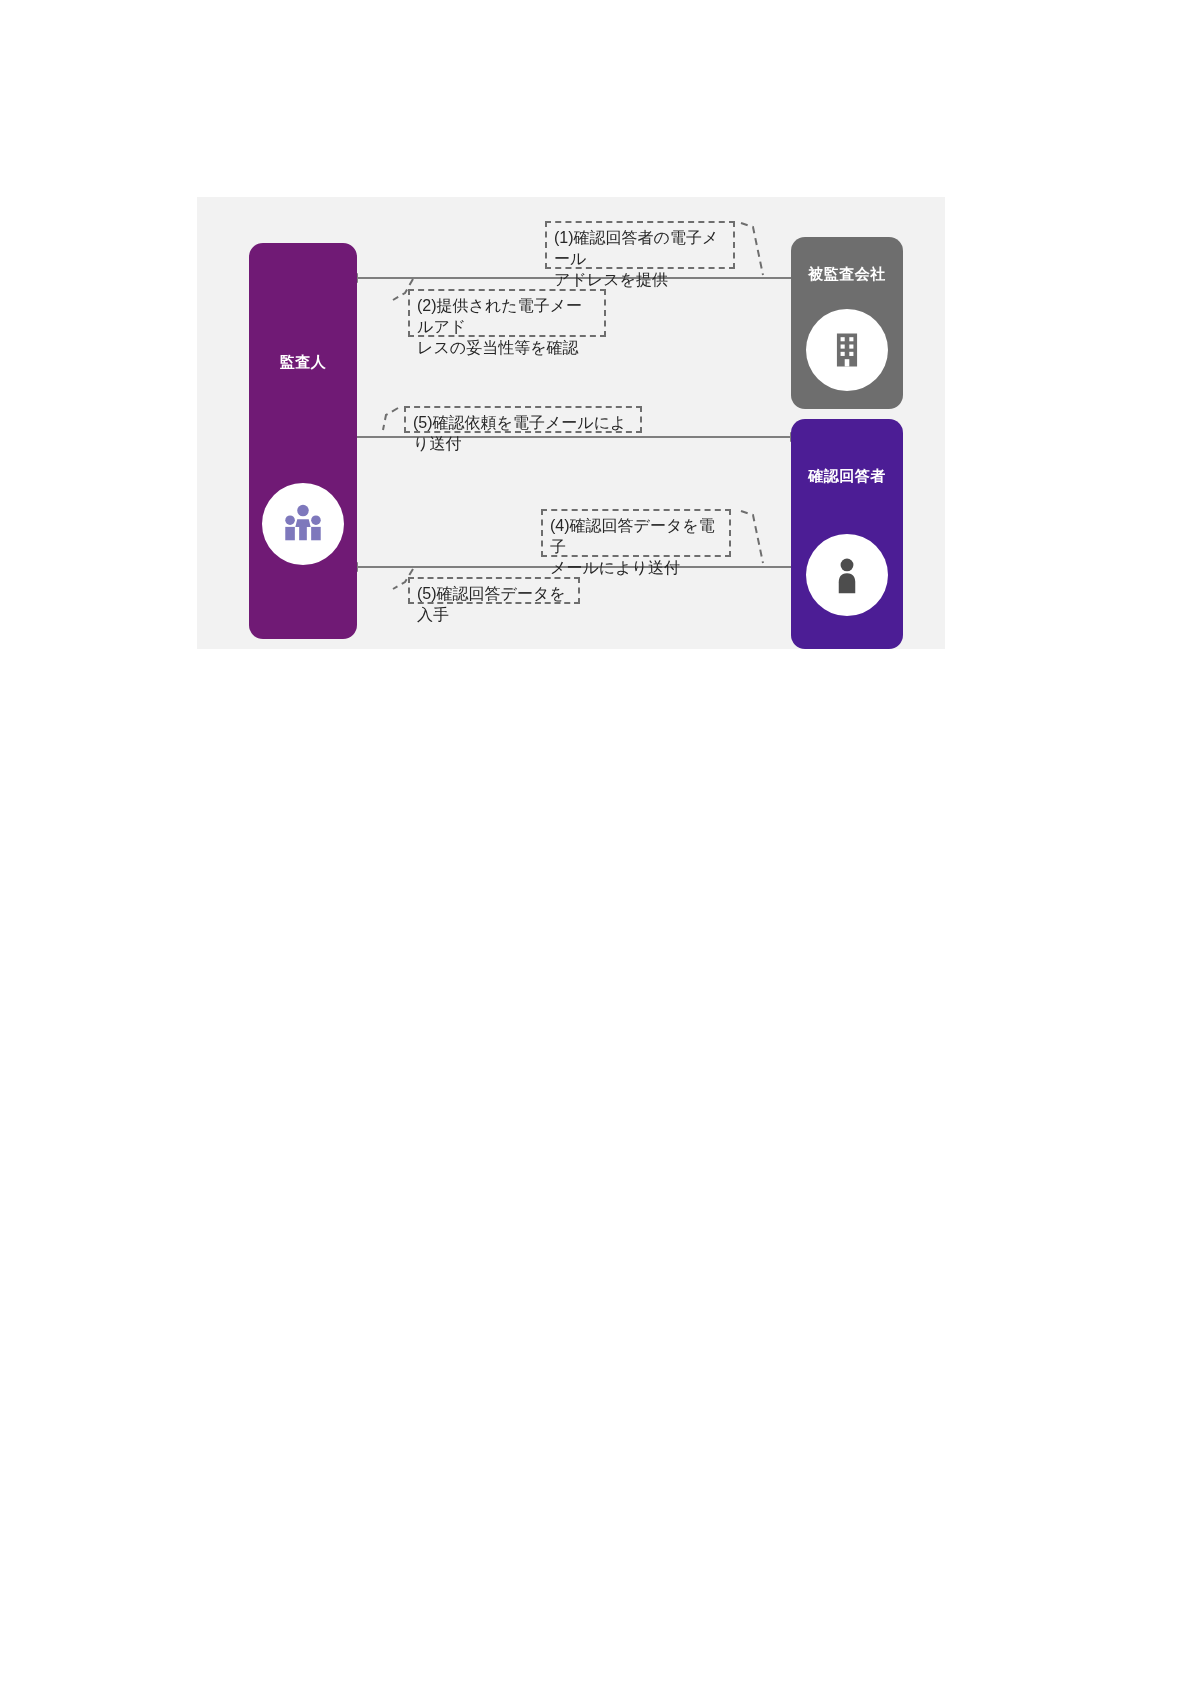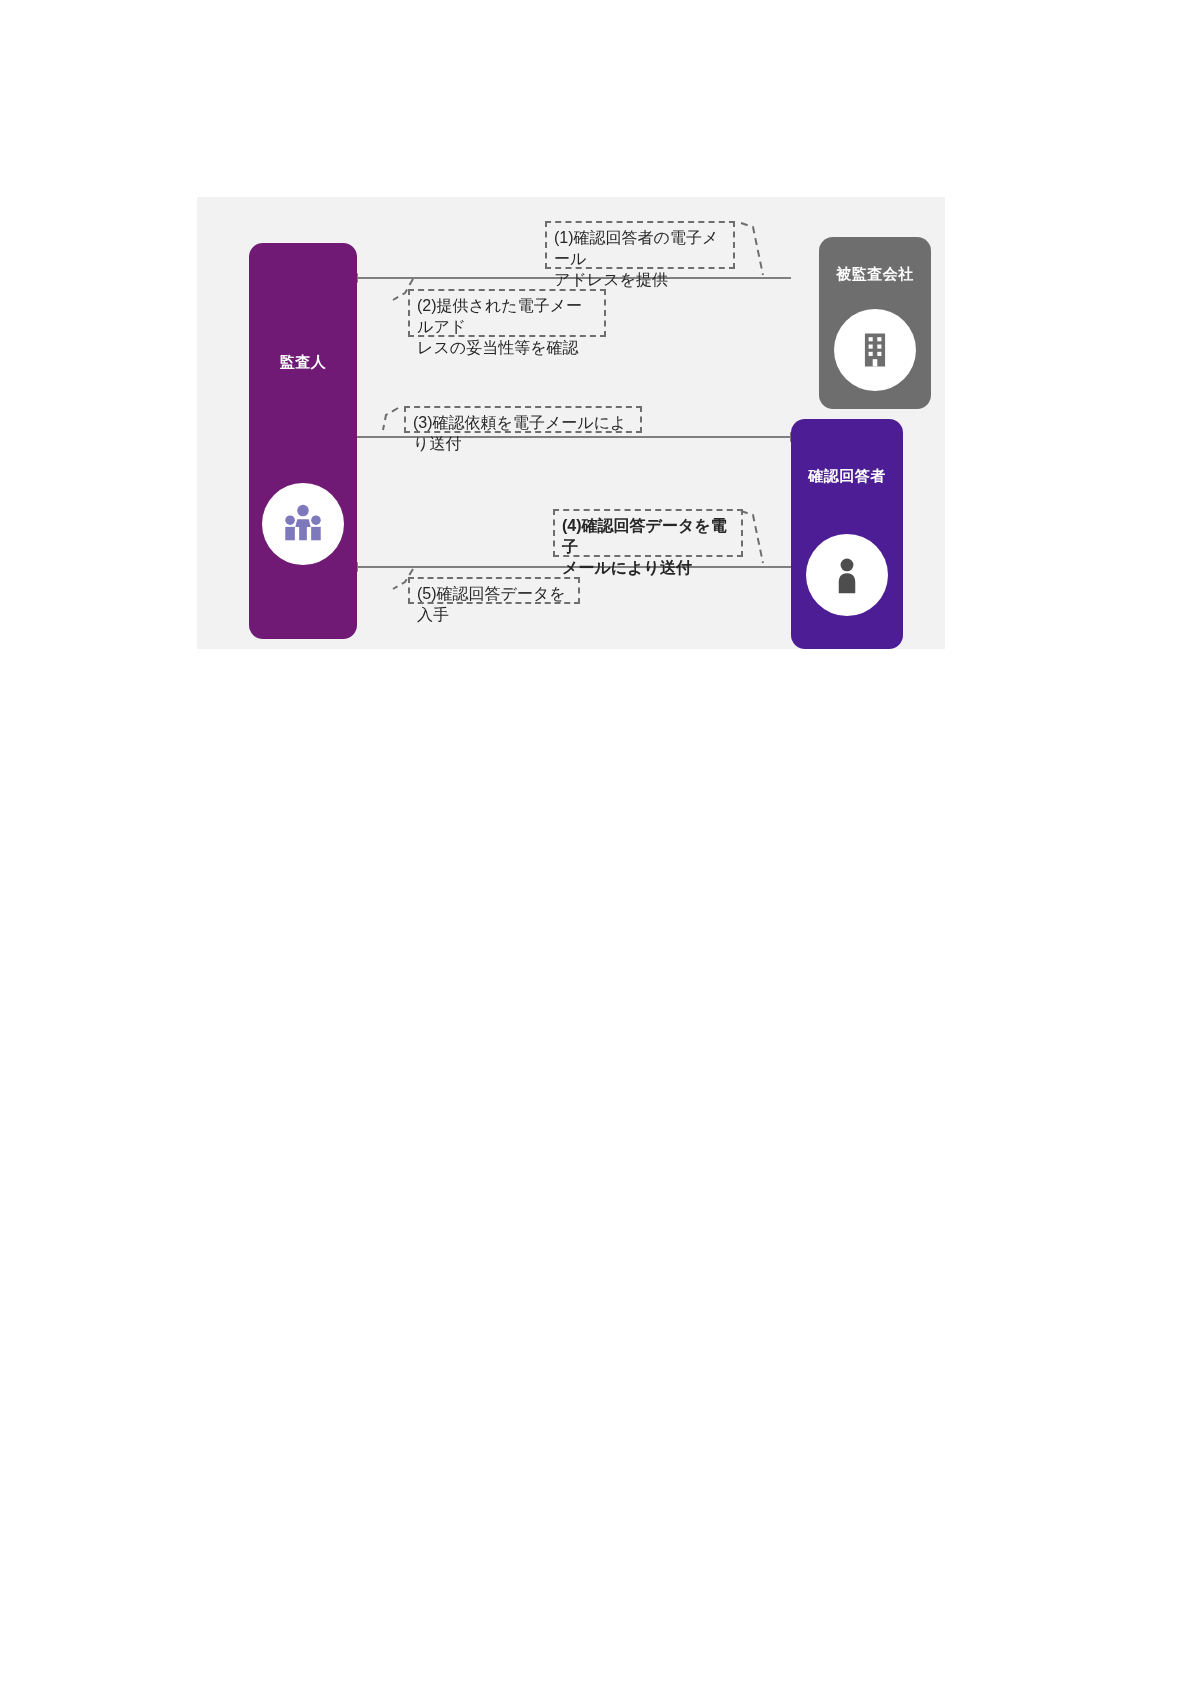--- a/index.html
+++ b/index.html
@@ -13,21 +13,21 @@
 
   
   .actor{position:absolute;border-radius:14px;box-sizing:border-box;}
   .actor-title{position:absolute;left:0;width:100%;text-align:center;color:#ffffff;font-weight:bold;font-size:15px;letter-spacing:.5px;line-height:1.2;}
   .circle{position:absolute;border-radius:50%;background:#ffffff;display:flex;align-items:center;justify-content:center;}
 
   #auditor{left:52px;top:46px;width:108px;height:396px;background:#701a75;}
   #auditor .actor-title{top:110px;}
   #auditor .circle{left:13px;top:240px;width:82px;height:82px;}
 
-  #auditee{left:622px;top:40px;width:112px;height:172px;background:#6e6e6e;}
+  #auditee{left:594px;top:40px;width:112px;height:172px;background:#6e6e6e;}
   #auditee .actor-title{top:28px;}
   #auditee .circle{left:15px;top:72px;width:82px;height:82px;}
 
   #respondent{left:594px;top:222px;width:112px;height:230px;background:#4c1d95;}
   #respondent .actor-title{top:48px;}
   #respondent .circle{left:15px;top:115px;width:82px;height:82px;}
 
   
   .arrow{position:absolute;height:2px;background:#7f7f7f;}
   .arrow .head{position:absolute;top:-4px;width:0;height:0;border-top:5px solid transparent;border-bottom:5px solid transparent;}
@@ -38,21 +38,21 @@
   #arrow3{left:160px;top:239px;width:434px;}
   #arrow4{left:160px;top:369px;width:434px;}
 
   
   .callout{position:absolute;border:2px dashed #6e6e6e;background:transparent;color:#262626;
            font-size:16px;line-height:1.32;padding:4px 7px 5px 7px;box-sizing:border-box;white-space:pre-line;}
 
   #label1{left:348px;top:24px;width:190px;height:48px;}
   #label2{left:211px;top:92px;width:198px;height:48px;}
   #label3{left:207px;top:209px;width:238px;height:27px;}
-  #label4{left:356px;top:312px;width:190px;height:48px;font-weight:bold;}
+  #label4{left:344px;top:312px;width:190px;height:48px;}
   #label5{left:211px;top:380px;width:172px;height:27px;}
 
   
   .leader{position:absolute;overflow:visible;pointer-events:none;}
 
   
   .ico-purple{fill:#7e78bc;}
   .ico-gray{fill:#6e6e6e;}
   .ico-dgray{fill:#4d4d4d;}
 </style>
@@ -123,19 +123,19 @@
           <circle cx="24" cy="13" r="7" class="ico-dgray"></circle>
           <path d="M24 22 c-7 0 -9 5 -9 10 v12 h18 v-12 c0 -5 -2 -10 -9 -10 z" class="ico-dgray"></path>
         </svg>
       </div>
     </div>
 
     <div class="callout" id="label1">(1)確認回答者の電子メール
 アドレスを提供</div>
     <div class="callout" id="label2">(2)提供された電子メールアド
 レスの妥当性等を確認</div>
-    <div class="callout" id="label3">(3)確認依頼を電子メールにより送付</div>
+    <div class="callout" id="label3">(5)確認依頼を電子メールにより送付</div>
     <div class="callout" id="label4">(4)確認回答データを電子
 メールにより送付</div>
     <div class="callout" id="label5">(5)確認回答データを入手</div>
 
   </div>
 </div>
 
 </body></html>

